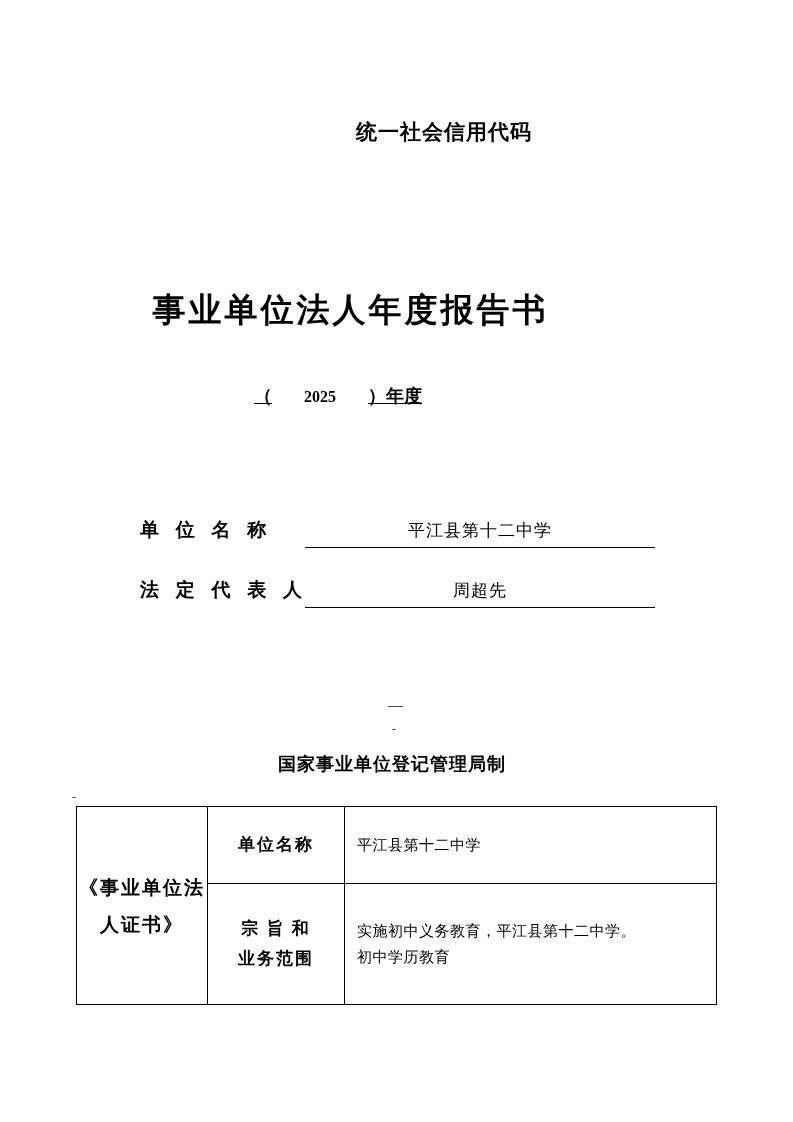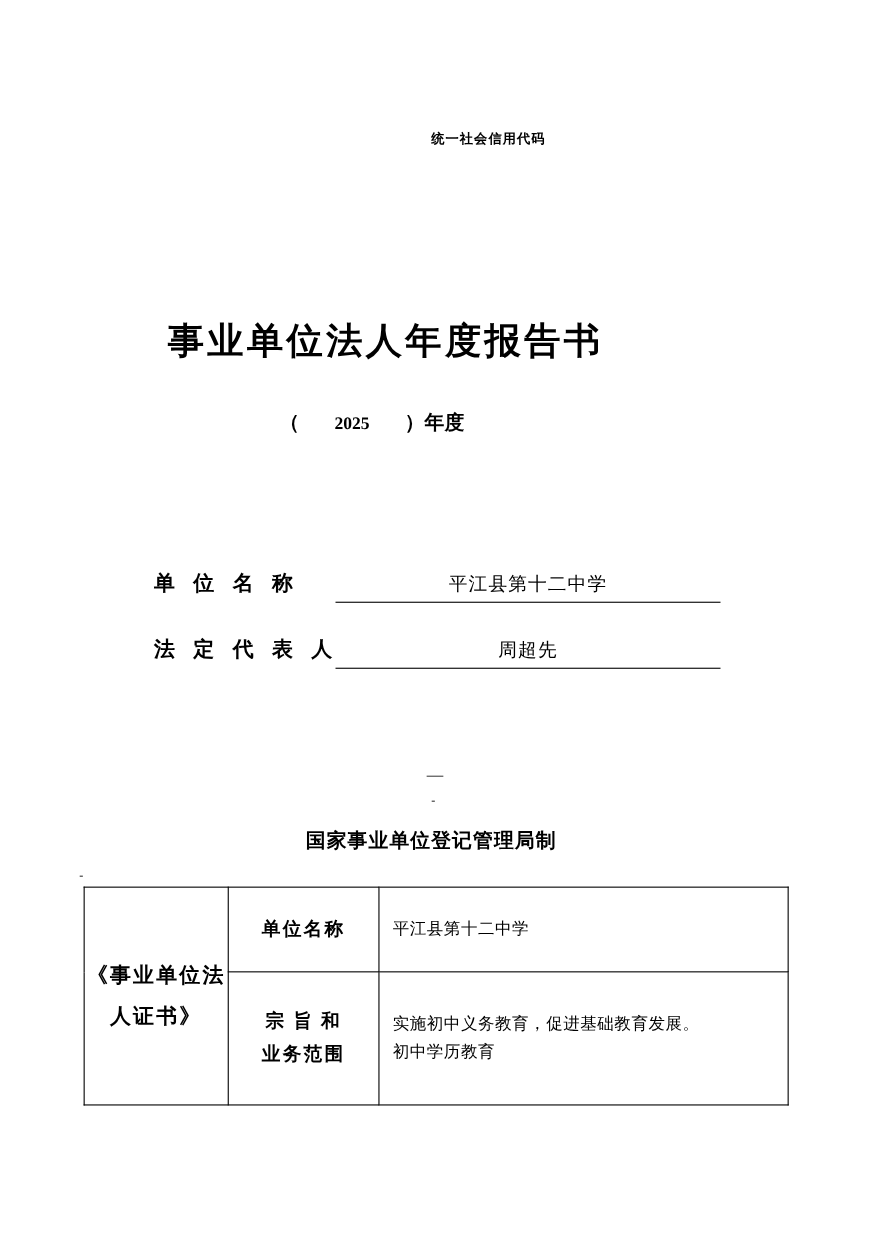--- a/index.html
+++ b/index.html
@@ -24,21 +24,21 @@
 
   
   .credit-block {
     position: absolute;
     top: 118px;
     left: 0;
     width: 793px;
     text-align: center;
   }
   .credit-label {
-    font-size: 12px;
+    font-size: 21px;
     font-weight: bold;
     letter-spacing: 1px;
     margin-left: 95px;
   }
   .credit-number {
     font-size: 17px;
     font-weight: bold;
     margin-top: 26px;
     margin-left: 95px;
     letter-spacing: 0.3px;
@@ -51,26 +51,27 @@
     left: 0;
     width: 701px;
     text-align: center;
     font-size: 33px;
     font-weight: bold;
     letter-spacing: 3px;
   }
 
   .year-line {
     position: absolute;
-    top: 372px;
+    top: 384px;
     left: 0;
     width: 676px;
     text-align: center;
     font-size: 17px;
     font-weight: bold;
+    text-decoration: underline;
   }
   .year-line .paren {
     font-size: 18px;
   }
   .year-value {
     display: inline-block;
     min-width: 96px;
     text-align: center;
     font-size: 16px;
     font-weight: bold;
@@ -218,20 +219,20 @@
       <td class="cell-cert-title" rowspan="2">《事业单位法人证书》</td>
       <td class="cell-label">单位名称</td>
       <td class="cell-value">平江县第十二中学</td>
     </tr>
     <tr class="row-scope">
       <td class="cell-label">
         <span class="scope-line">宗 旨 和</span>
         <span class="scope-line">业务范围</span>
       </td>
       <td class="cell-value">
-        <span class="scope-line">实施初中义务教育，促进基础教育发展。</span>
+        <span class="scope-line">实施初中义务教育，平江县第十二中学。</span>
         <span class="scope-line">初中学历教育</span>
       </td>
     </tr>
   </tbody>
     </table>
 
 </div>
 
 </body></html>

